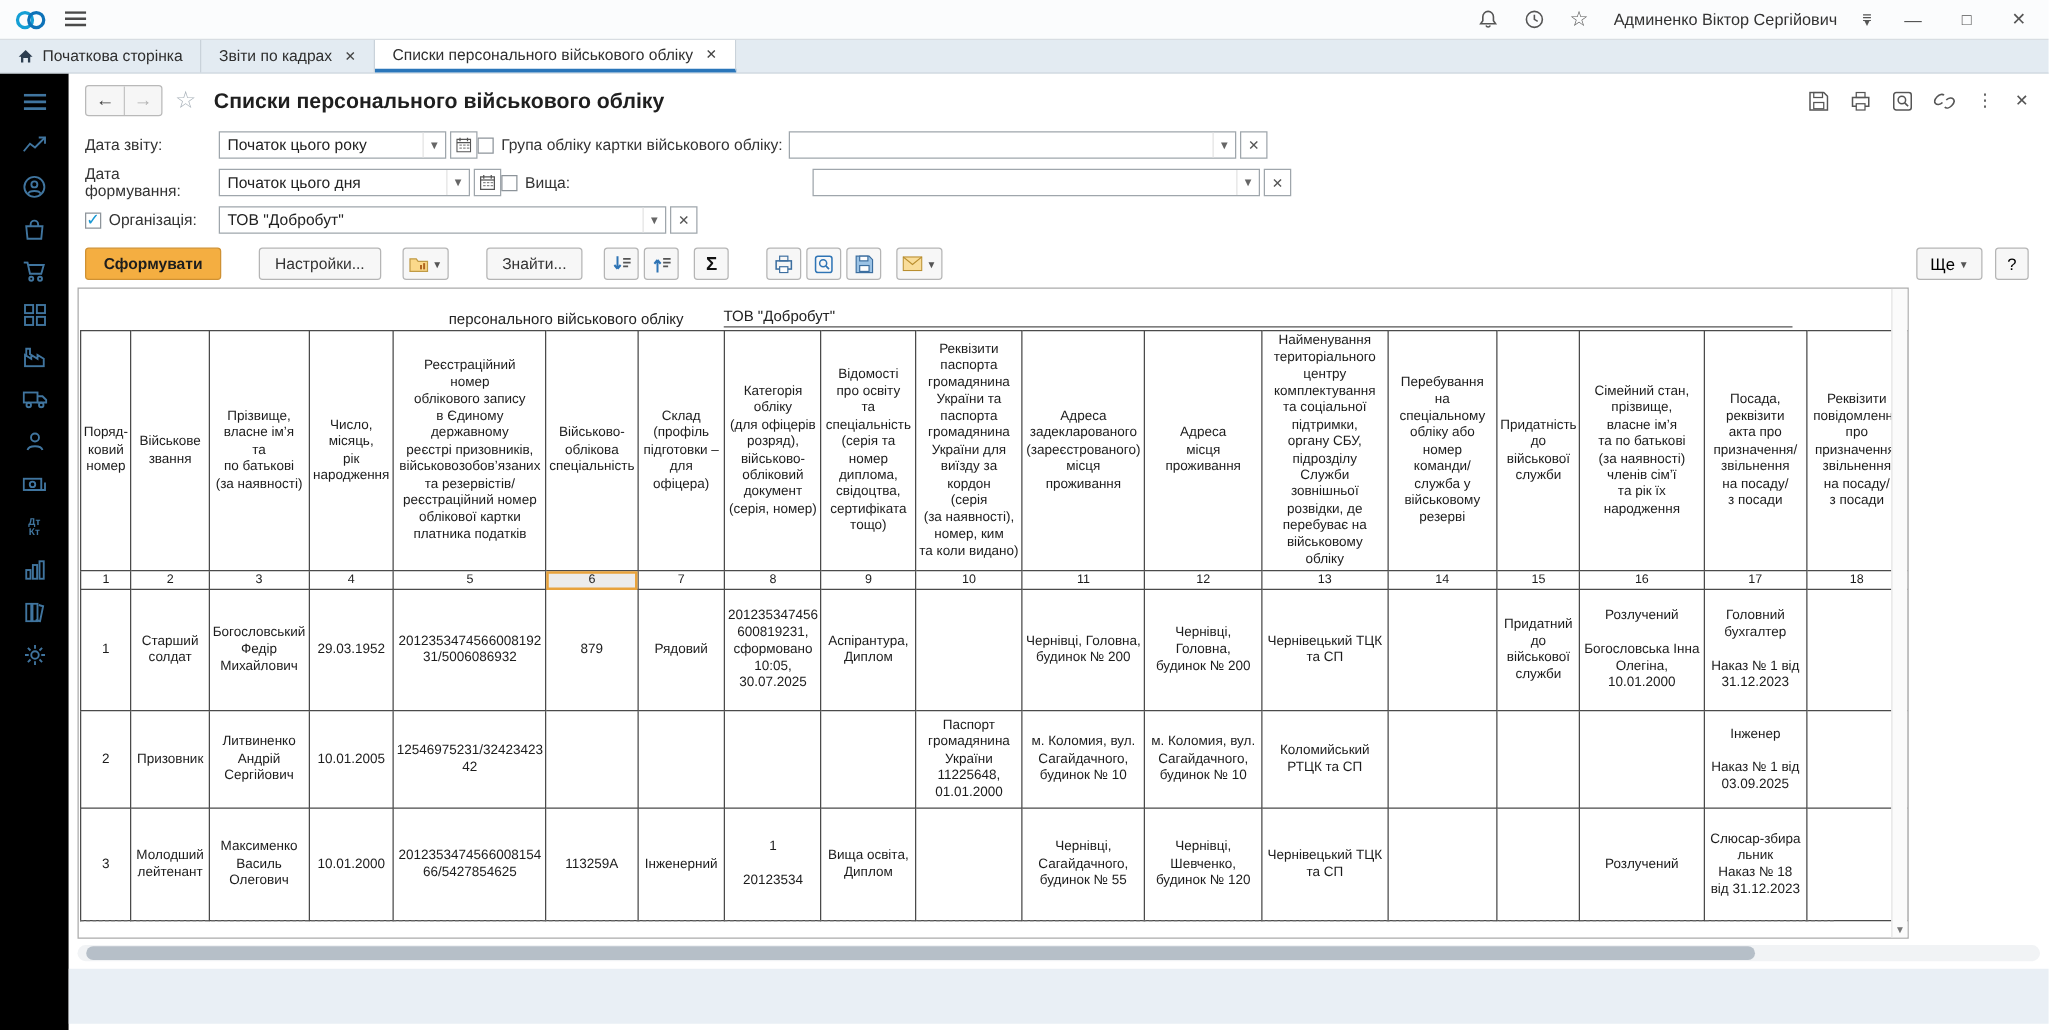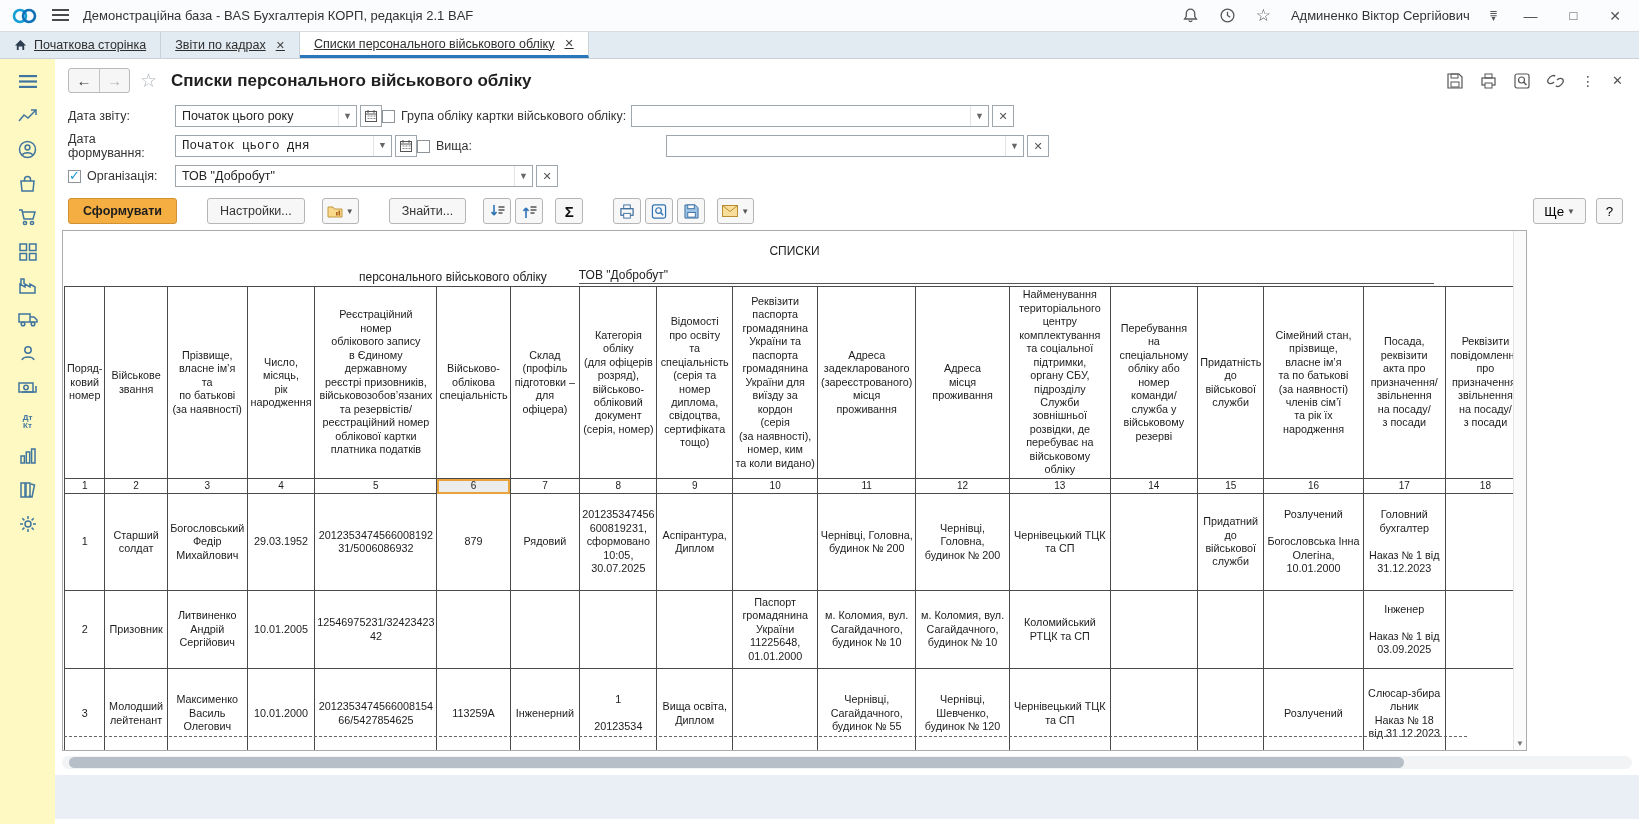--- a/index.html
+++ b/index.html
@@ -16,27 +16,27 @@
   .username { font-size:13px; color:#333; }
   .winctl { font-size:14px; color:#555; padding:0 6px; }
   .svc-menu { display:flex; flex-direction:column; align-items:center; line-height:5px; }
   .svc-menu .bars { font-size:13px; letter-spacing:0; color:#555; }
   .svc-menu .caret { font-size:8px; color:#555; }
 
   
   .tabbar { height:27px; background:#e3ebf2; display:flex; align-items:stretch;
     border-bottom:1px solid #c9d2da; }
   .tab { display:flex; align-items:center; gap:7px; padding:0 14px; font-size:12.5px;
-    color:#2e2e2e; border-right:1px solid #c9d2da; cursor:default;text-decoration:underline; }
+    color:#2e2e2e; border-right:1px solid #c9d2da; cursor:default; }
   .tab.active { background:#fff; border-bottom:3px solid #2a76ba; }
   .tab .x { color:#444; font-size:11px; margin-left:3px; }
 
   
   .layout { display:flex; height:765px; }
-  .sidebar { width:55px; background:#fef9c3; display:flex; flex-direction:column;
+  .sidebar { width:55px; background:#000000; display:flex; flex-direction:column;
     align-items:center; padding-top:12px; gap:13px; flex-shrink:0; }
   .side-ic { width:24px; height:21px; display:flex; align-items:center; justify-content:center; cursor:pointer; }
   .content { flex:1; position:relative; background:#fff; }
 
   
   .form-head { display:flex; align-items:center; gap:10px; padding:9px 16px 4px 13px; }
   .navgrp { display:flex; border:1px solid #b9b9b9; border-radius:3px; overflow:hidden; background:#f6f6f6; }
   .navbtn { width:30px; height:23px; display:flex; align-items:center; justify-content:center;
     font-size:15px; color:#3a3a3a; }
   .navbtn + .navbtn { border-left:1px solid #c4c4c4; color:#b0b0b0; }
@@ -111,21 +111,20 @@
       <circle cx="17" cy="9" r="6" fill="none" stroke="#0d72b8" stroke-width="2.6"></circle>
     </svg>
   </span>
   <span>
     <svg width="17" height="13" viewBox="0 0 17 13">
       <rect x="0" y="0" width="17" height="2" fill="#4a4a4a"></rect>
       <rect x="0" y="5" width="17" height="2" fill="#4a4a4a"></rect>
       <rect x="0" y="10" width="17" height="2" fill="#4a4a4a"></rect>
     </svg>
   </span>
-  <span class="apptitle">Демонстраційна база - BAS Бухгалтерія КОРП, редакція 2.1 BAF</span>
   <div class="tb-right">
     <span class="tb-btn">
       <svg width="17" height="17" viewBox="0 0 16 16">
           <path d="M8 2a4 4 0 0 0-4 4v3l-1.6 2.3h11.2L12 9V6a4 4 0 0 0-4-4z" fill="none" stroke="#555" stroke-width="1.2"></path>
           <path d="M6.4 12.6a1.7 1.7 0 0 0 3.2 0" fill="none" stroke="#555" stroke-width="1.2"></path>
         </svg>
     </span>
     <span class="tb-btn">
       <svg width="17" height="17" viewBox="0 0 16 16">
           <circle cx="8" cy="8" r="6" fill="none" stroke="#555" stroke-width="1.2"></circle>
@@ -319,21 +318,21 @@
           <span class="rlabel">Група обліку картки військового обліку:</span>
           <div class="ingrp" style="width:358px;">
             <span class="val"></span>
             <span class="dd">▼</span>
           </div>
           <span class="sqbtn">✕</span>
         </div>
       </div>
       <div class="frow">
         <span class="flabel">Дата формування:</span>
-        <div class="ingrp" style="width:217px;font-family:Liberation Mono, monospace;">
+        <div class="ingrp" style="width:201px;">
           <span class="val">Початок цього дня</span>
           <span class="dd">▼</span>
         </div>
         <span class="sqbtn">
           <svg width="12" height="12" viewBox="0 0 12 12">
               <rect x="0.5" y="1.5" width="11" height="10" fill="none" stroke="#555"></rect>
               <path d="M0.5 4h11" stroke="#555"></path>
               <path d="M3 0v3M9 0v3" stroke="#555"></path>
               <path d="M2.5 6h2M5.5 6h2M8.5 6h2M2.5 8.5h2M5.5 8.5h2M8.5 8.5h2" stroke="#888"></path>
             </svg>
@@ -432,21 +431,20 @@
           <span class="caret">▼</span>
       </button>
       <span class="gap" style="width:2px;"></span>
       <button class="ibtn" style="min-width:27px;">
         <span>?</span>
       </button>
     </div>
 
     <div class="viewport">
       <div class="docpad">
-        <div class="doc-title">СПИСКИ</div>
         <div class="doc-sub">
           <span class="sp"></span>
           <span class="subtxt">персонального військового обліку</span>
           <span class="orgline">ТОВ "Добробут"</span>
         </div>
         <table class="rep">
           <colgroup>
               <col style="width: 34px;">
               <col style="width: 63px;">
               <col style="width: 80px;">

